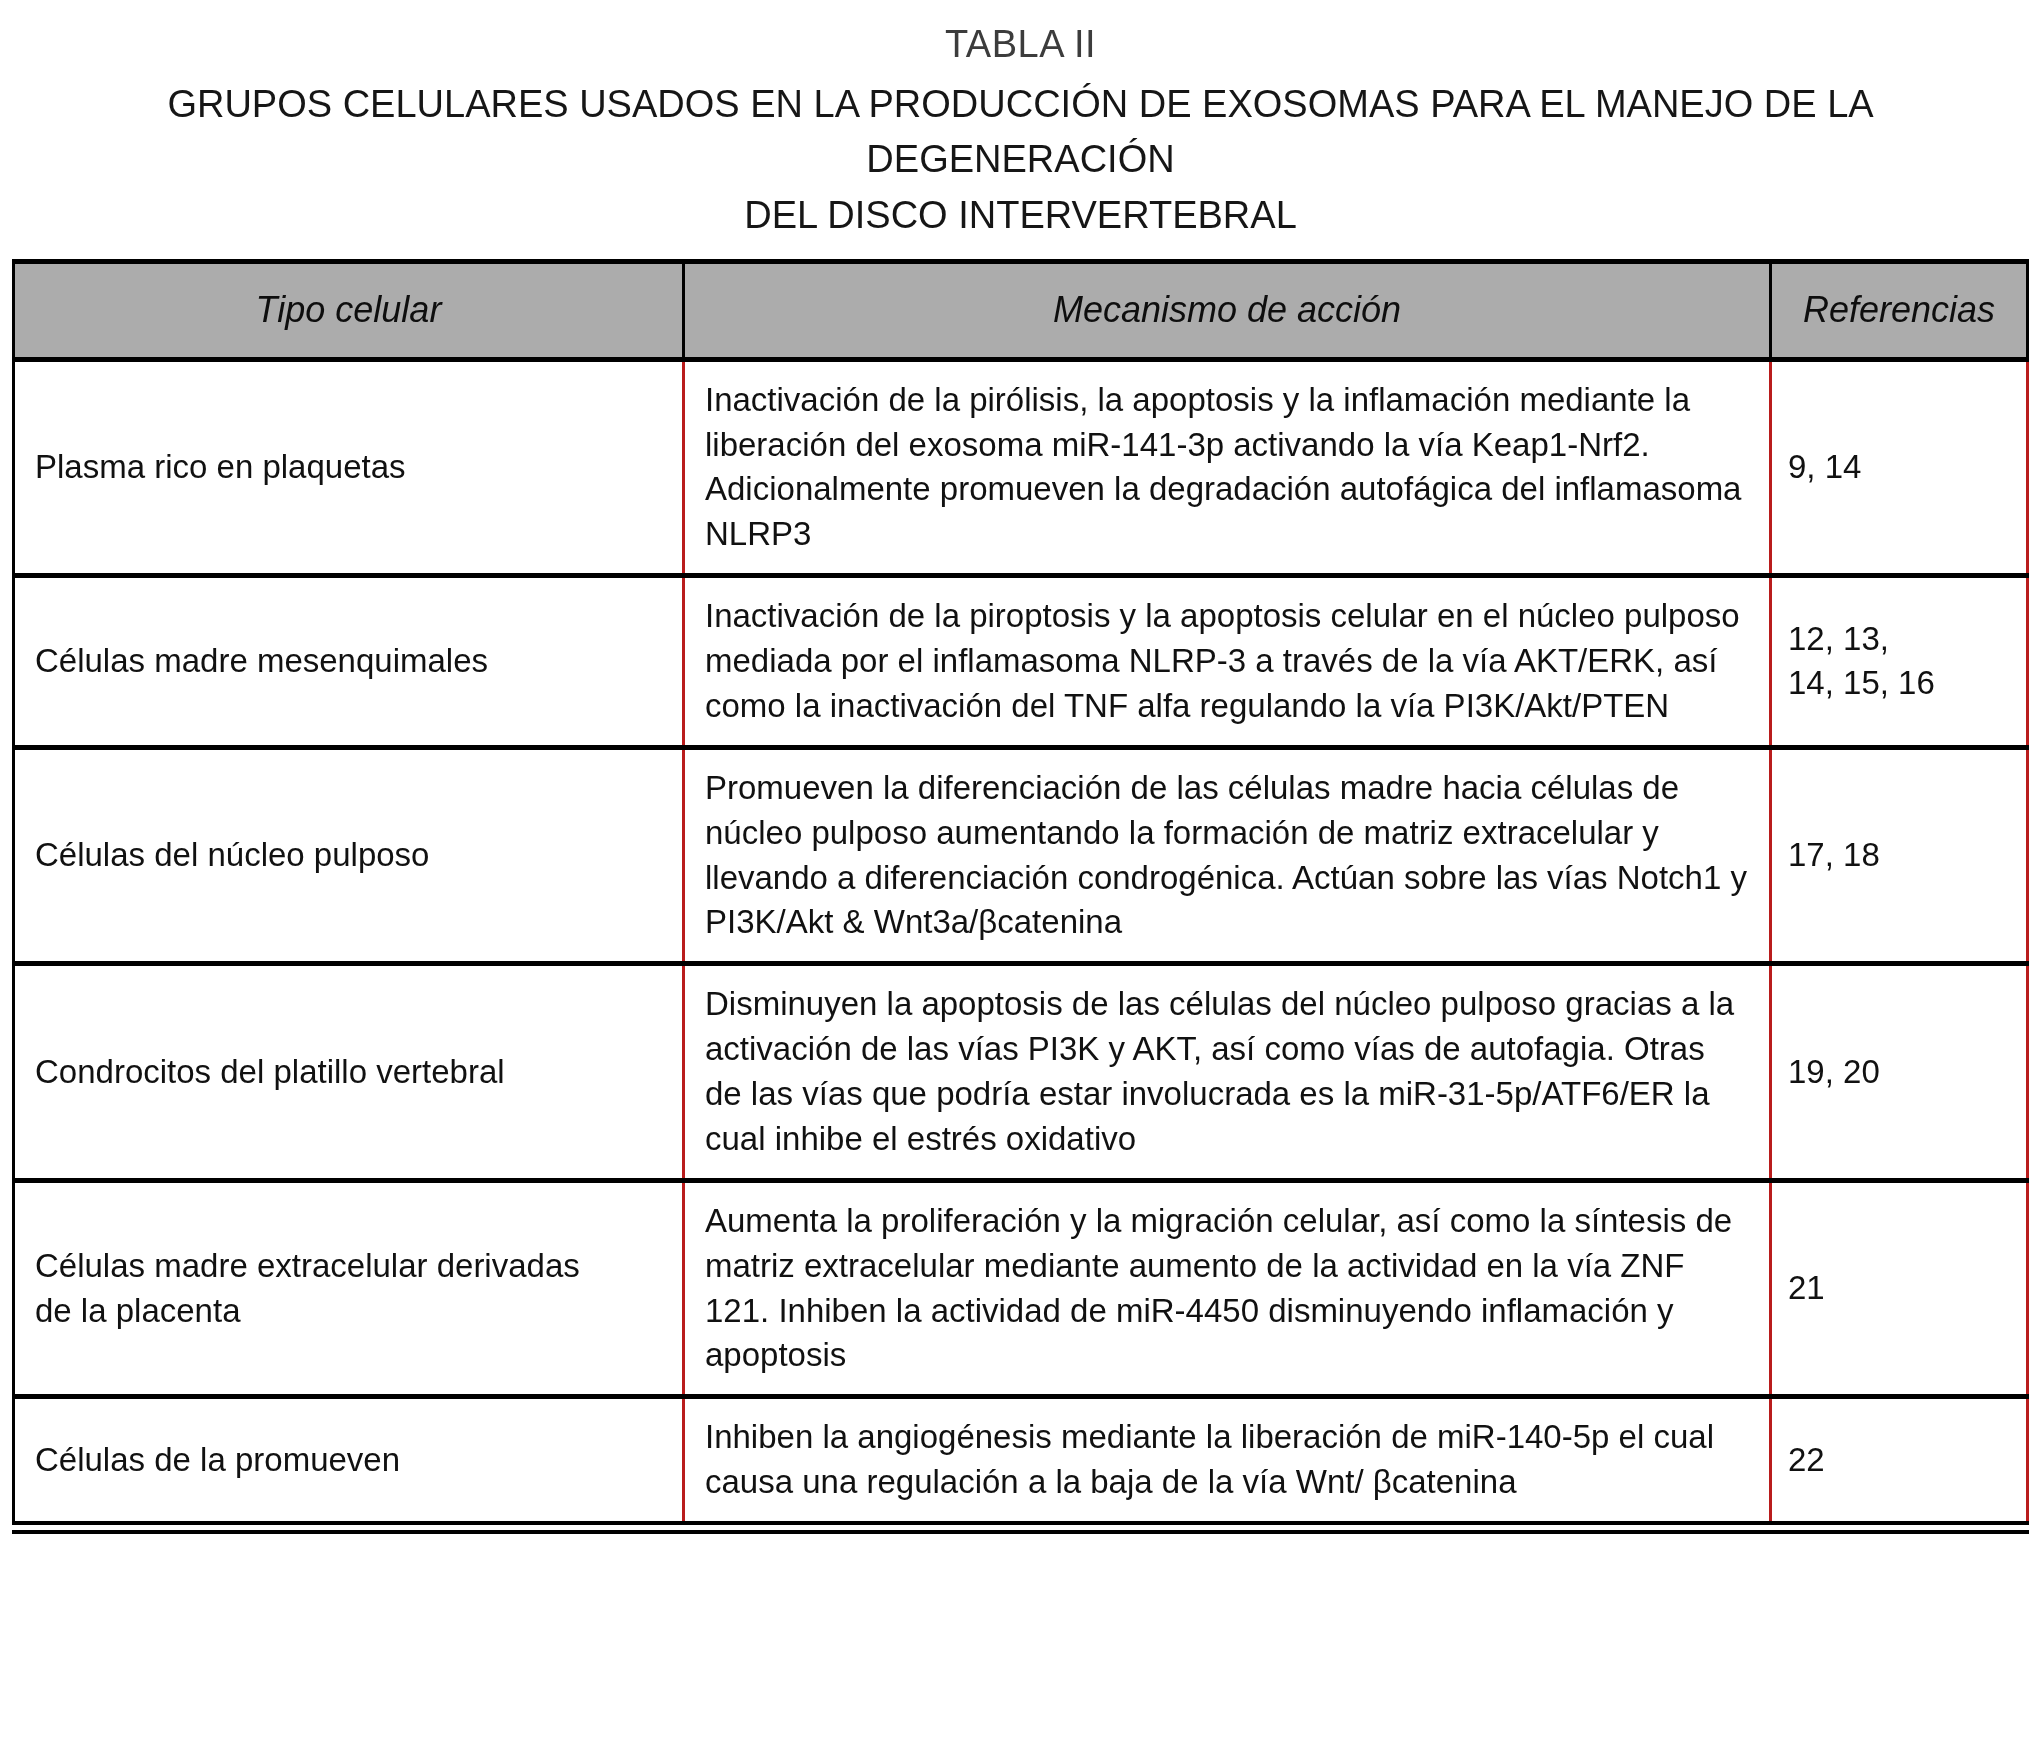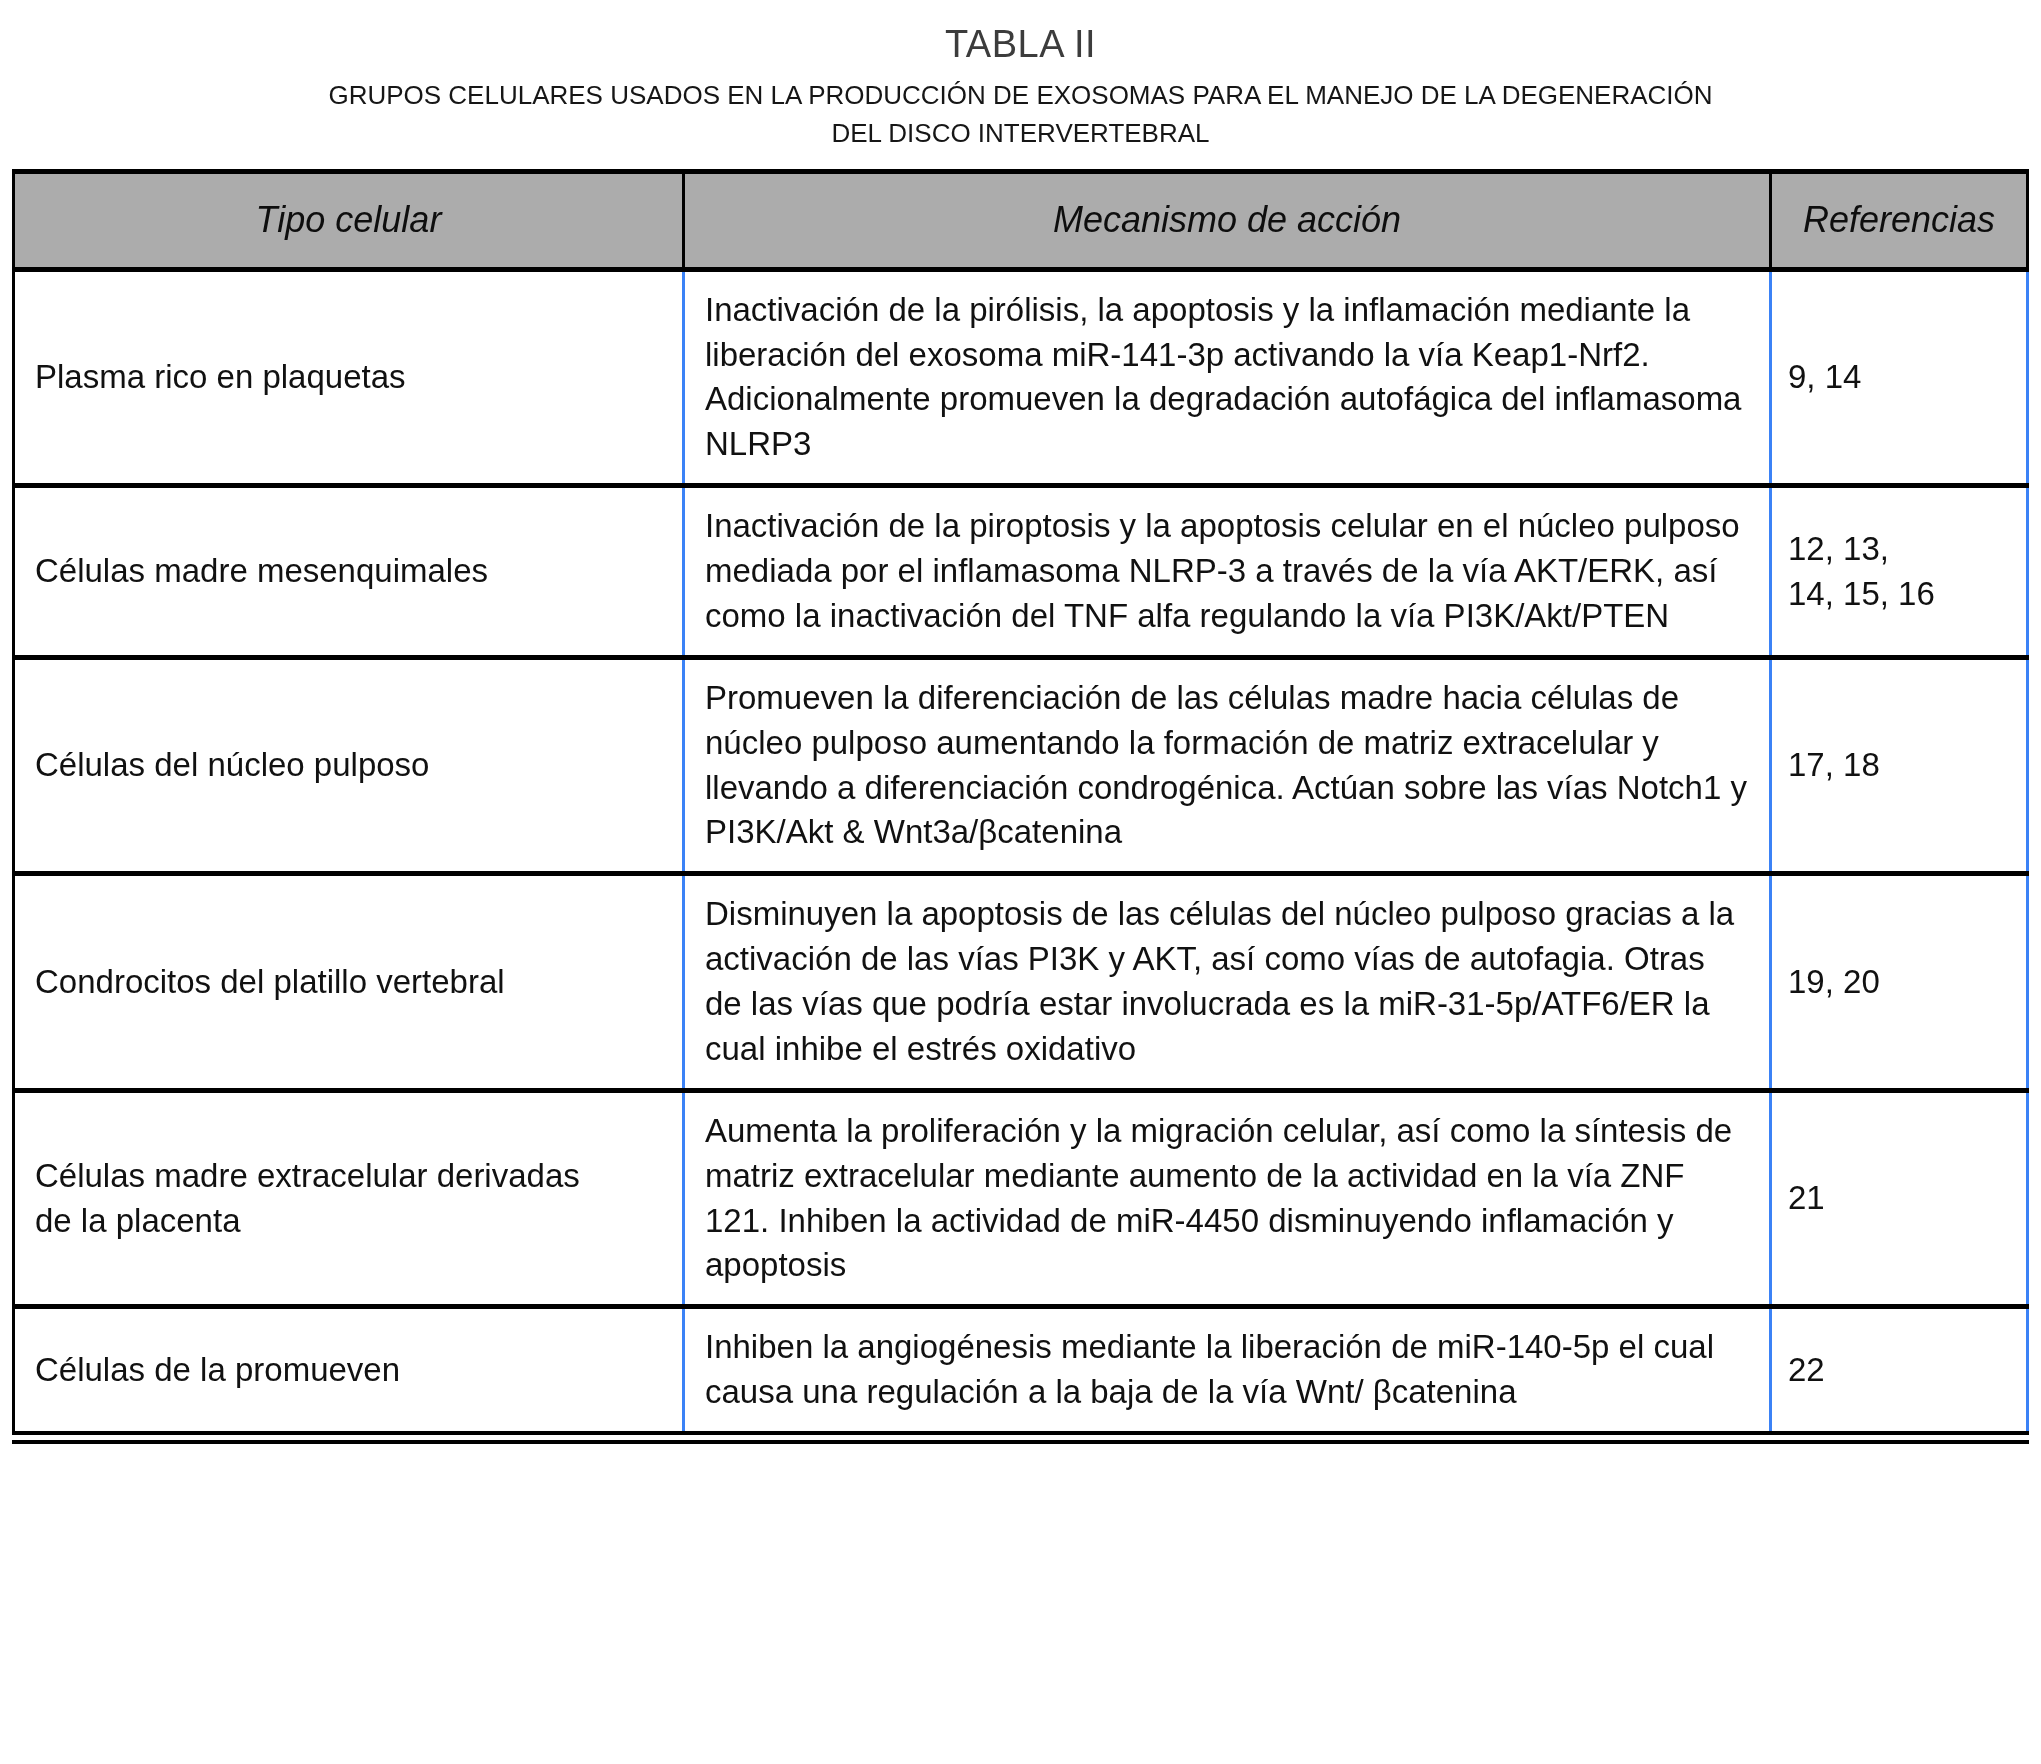--- a/index.html
+++ b/index.html
@@ -20,21 +20,21 @@
   }
   .caption .title {
     font-size: 38px;
     font-weight: normal;
     color: #3c3c3c;
     letter-spacing: 0.5px;
     line-height: 1.3;
     margin-bottom: 8px;
   }
   .caption .subtitle {
-    font-size: 26px;
+    font-size: 38px;
     font-weight: normal;
     color: #161616;
     line-height: 1.45;
     white-space: pre-line; 
   }
   table.celltable {
     border-collapse: collapse;
     table-layout: fixed;
     width: 2014px;
     margin: 14px auto;
@@ -59,21 +59,21 @@
     vertical-align: middle;
     padding: 22px 8px;
     border-left: 3px solid #000;
     border-right: 3px solid #000;
     border-bottom: 5px solid #000;
   }
   tbody td {
     vertical-align: middle;
     text-align: left;
     border-left: 3px solid #000;
-    border-right: 3px solid #3b82f6;
+    border-right: 3px solid #b91c1c;
     border-bottom: 5px solid #000;
     color: #111111;
   }
   tbody tr:last-child td {
     border-bottom: none; 
   }
   td.cell-tipo  { padding: 16px 100px 16px 20px; }
   td.cell-mech  { padding: 16px 20px; }
   td.cell-refs  { padding: 16px 10px 16px 16px; white-space: pre-line; }
 </style>

